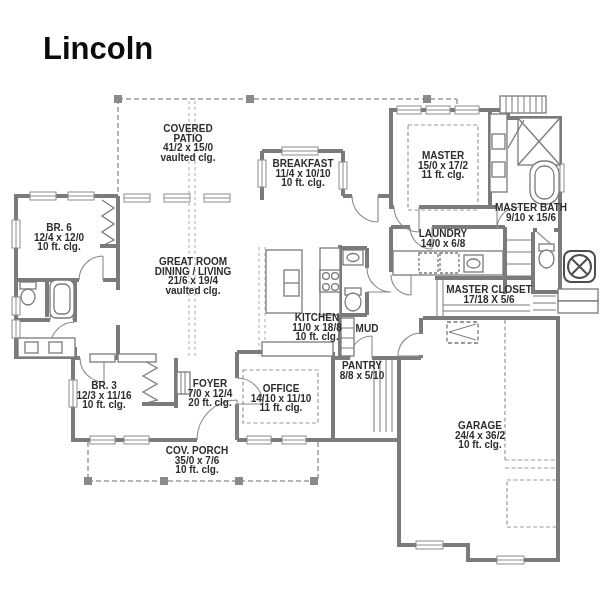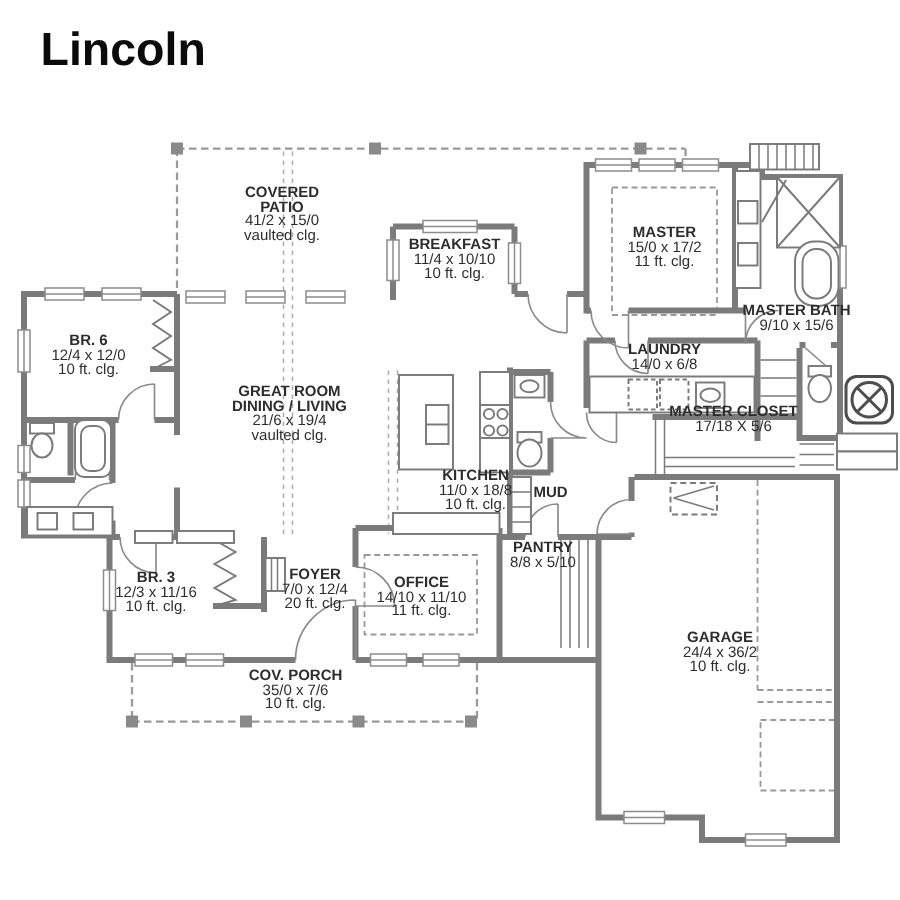--- a/index.html
+++ b/index.html
@@ -1,24 +1,24 @@
 <!DOCTYPE html>
 <html><head>
 <meta charset="utf-8">
 <style>
   html,body{margin:0;padding:0;background:#fff}
   #page{position:relative;width:600px;height:600px;background:#fff;overflow:hidden;
         font-family:"Liberation Sans",sans-serif}
-  #plan-title{position:absolute;left:27px;top:16px;margin:0;font-size:31px;line-height:34px;
+  #plan-title{position:absolute;left:27px;top:16px;margin:16px;font-size:31px;line-height:34px;
         font-weight:700;color:#0b0b0b;letter-spacing:0}
   svg{position:absolute;left:0;top:0}
   .lbl{position:absolute;transform:translateX(-50%);text-align:center;color:#2d2d2d;
        font-size:10px;line-height:9.6px;white-space:nowrap}
   .lbl .n{font-weight:700;display:block}
-  .lbl .d{font-weight:400;display:block}
+  .lbl .d{font-weight:700;display:block}
 </style>
 </head>
 <body>
 
 <div id="page">
   <h1 id="plan-title">Lincoln</h1>
 
   <svg width="600" height="600" viewBox="0 0 600 600">
 
     <g stroke="#9a9a9a" stroke-width="1.5" fill="none" stroke-dasharray="5,3">
@@ -311,21 +311,21 @@
     <span class="d">11 ft. clg.</span>
   </div>
   <div class="lbl" style="left:531px;top:203px">
     <span class="n">MASTER BATH</span>
     <span class="d">9/10 x 15/6</span>
   </div>
   <div class="lbl" style="left:443px;top:229px">
     <span class="n">LAUNDRY</span>
     <span class="d">14/0 x 6/8</span>
   </div>
-  <div class="lbl" style="left:489px;top:270px">
+  <div class="lbl" style="left:489px;top:285px">
     <span class="n">MASTER CLOSET</span>
     <span class="d">17/18 X 5/6</span>
   </div>
   <div class="lbl" style="left:59px;top:223px">
     <span class="n">BR. 6</span>
     <span class="d">12/4 x 12/0</span>
     <span class="d">10 ft. clg.</span>
   </div>
   <div class="lbl" style="left:193px;top:257px">
     <span class="n">GREAT ROOM</span>

